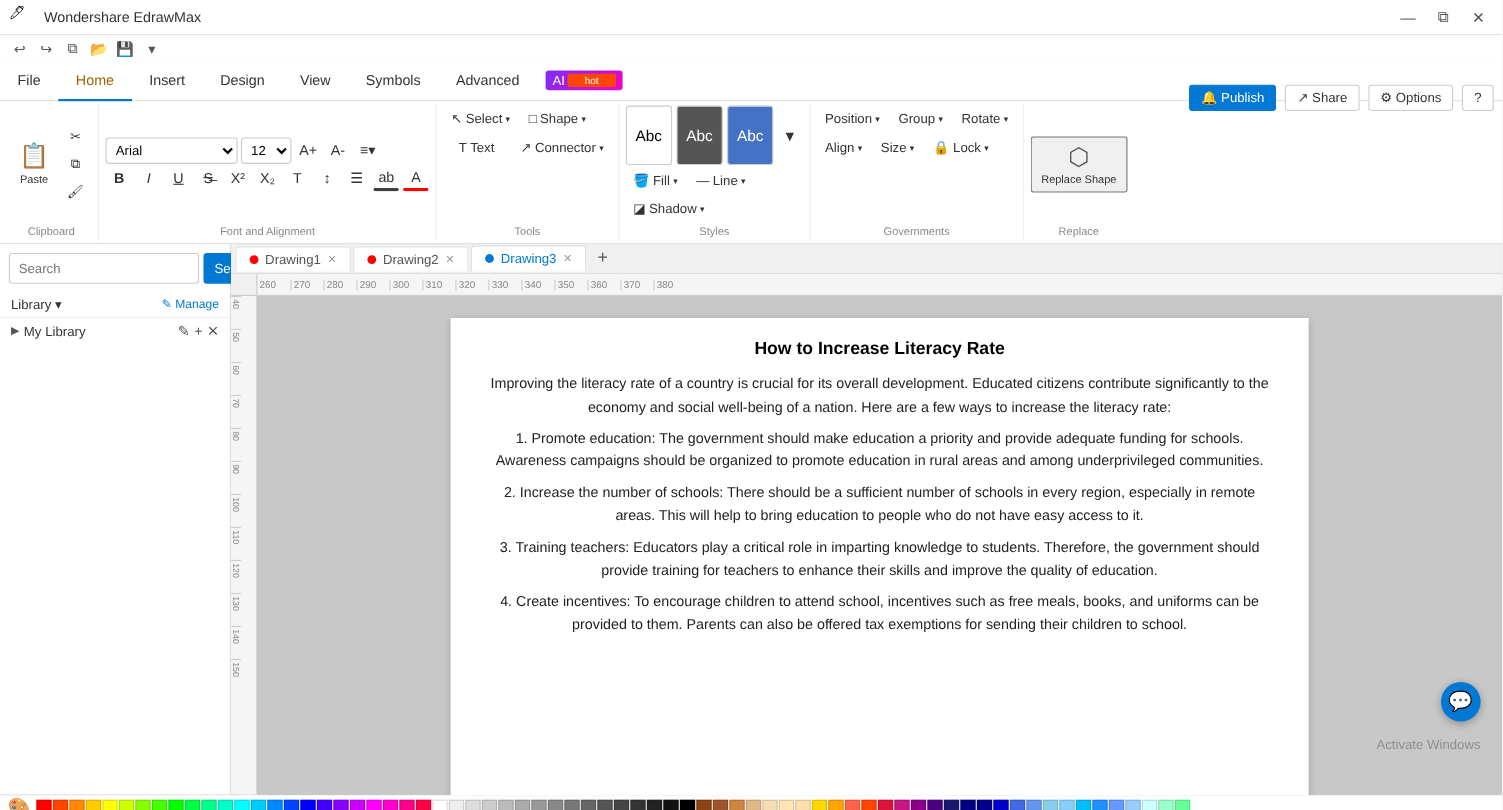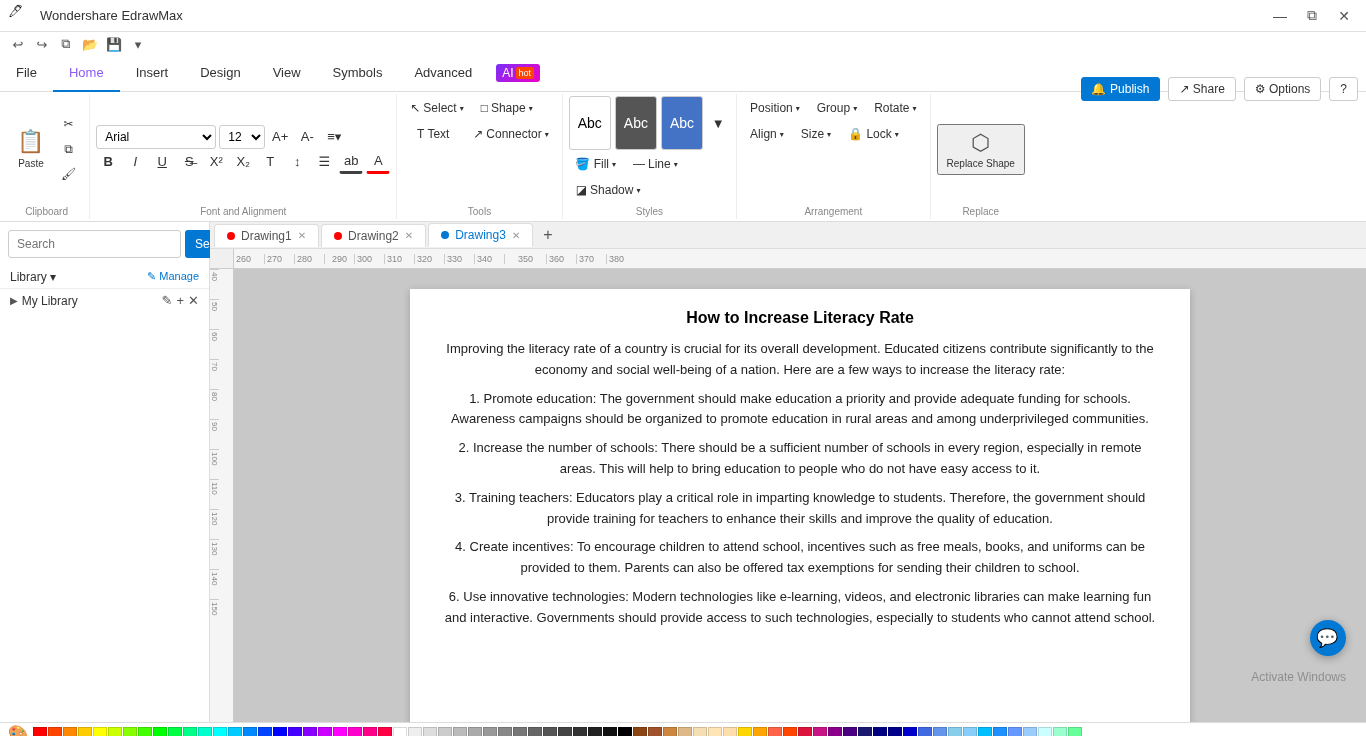--- a/index.html
+++ b/index.html
@@ -25,21 +25,21 @@
     
     .ribbon-tabs {
       display: flex; align-items: center; background: #fff; height: 36px;
       padding: 0 0; border-bottom: 1px solid #ddd;
     }
     .ribbon-tab {
       padding: 0 16px; height: 36px; border: none; background: transparent;
       cursor: pointer; font-size: 13px; color: #333; display: flex; align-items: center;
       border-bottom: 2px solid transparent;
     }
-    .ribbon-tab.active { color: #8b5cf6; border-bottom: 2px solid #0078d4; font-weight: 500; }
+    .ribbon-tab.active { color: #a16207; border-bottom: 2px solid #0078d4; font-weight: 500; }
     .ribbon-right { margin-left: auto; display: flex; gap: 8px; padding-right: 8px; }
     .ribbon-action-btn {
       display: flex; align-items: center; gap: 4px; padding: 4px 10px;
       border: 1px solid #ccc; border-radius: 3px; cursor: pointer; font-size: 12px;
       background: #fff; color: #333; margin-top: 30px;
     }
     .ribbon-action-btn.publish { background: #0078d4; color: #fff; border-color: #0078d4; }
     .toolbar-row { display: flex; align-items: center; gap: 3px; }
     .tb-btn {
       display: flex; align-items: center; justify-content: center; gap: 3px;
@@ -148,21 +148,21 @@
       position: fixed; bottom: 52px; right: 20px; color: rgba(0,0,0,0.3); font-size: 12px;
       pointer-events: none;
     }
 
     
     .ai-badge {
       display: inline-flex; align-items: center; gap: 2px; padding: 2px 6px;
       background: linear-gradient(135deg, #7b2ff7, #f000c8); color: #fff;
       border-radius: 3px; font-size: 12px; cursor: pointer;
     }
-    .ai-hot { background: #ff4500; font-size: 9px; padding: 1px 3px; border-radius: 2px; }
+    .ai-hot { background: #ff4500; font-size: 9px; padding: 1px 16px; border-radius: 2px; }
 
     
     .replace-shape-group {
       display: flex; flex-direction: column; align-items: center; padding: 4px 8px;
       cursor: pointer; gap: 2px;
     }
     .replace-shape-icon { font-size: 22px; color: #555; }
     .replace-shape-label { font-size: 10px; color: #333; }
 
     
@@ -345,21 +345,21 @@
         <button class="tb-btn">Position <span class="arrow">▾</span></button>
         <button class="tb-btn">Group <span class="arrow">▾</span></button>
         <button class="tb-btn">Rotate <span class="arrow">▾</span></button>
       </div>
       <div class="toolbar-row">
         <button class="tb-btn">Align <span class="arrow">▾</span></button>
         <button class="tb-btn">Size <span class="arrow">▾</span></button>
         <button class="tb-btn">🔒 Lock <span class="arrow">▾</span></button>
       </div>
     </div>
-    <div class="tb-section-label">Arrangement</div>
+    <div class="tb-section-label">Governments</div>
   </div>
 
   <div class="tb-section" style="border-right:none;">
     <div class="tb-section-body" style="align-items:center; justify-content:center;">
       <button class="replace-shape-group">
         <span class="replace-shape-icon">⬡</span>
         <span class="replace-shape-label">Replace Shape</span>
       </button>
     </div>
     <div class="tb-section-label">Replace</div>
@@ -411,27 +411,27 @@
     </div>
 
     <div class="canvas-area">
 
       <div class="ruler-corner"></div>
 
       <div class="ruler-h">
         <span style="font-size:9px;color:#888;padding:0 2px;min-width:30px;text-align:left;">260</span>
         <span style="font-size:9px;color:#888;padding:0 2px;min-width:30px;text-align:left;border-left:1px solid #ccc;">270</span>
         <span style="font-size:9px;color:#888;padding:0 2px;min-width:30px;text-align:left;border-left:1px solid #ccc;">280</span>
-        <span style="font-size:9px;color:#888;padding:0 2px;min-width:30px;text-align:center;border-left:1px solid #ccc;">290</span>
+        <span style="font-size:9px;color:#888;padding:0 2px;min-width:30px;text-align:left;border-left:1px solid #ccc;">290</span>
         <span style="font-size:9px;color:#888;padding:0 2px;min-width:30px;text-align:left;border-left:1px solid #ccc;">300</span>
         <span style="font-size:9px;color:#888;padding:0 2px;min-width:30px;text-align:left;border-left:1px solid #ccc;">310</span>
         <span style="font-size:9px;color:#888;padding:0 2px;min-width:30px;text-align:left;border-left:1px solid #ccc;">320</span>
         <span style="font-size:9px;color:#888;padding:0 2px;min-width:30px;text-align:left;border-left:1px solid #ccc;">330</span>
         <span style="font-size:9px;color:#888;padding:0 2px;min-width:30px;text-align:left;border-left:1px solid #ccc;">340</span>
-        <span style="font-size:9px;color:#888;padding:0 13px;min-width:30px;text-align:left;border-left:1px solid #ccc;">350</span>
+        <span style="font-size:9px;color:#888;padding:0 2px;min-width:30px;text-align:left;border-left:1px solid #ccc;">350</span>
         <span style="font-size:9px;color:#888;padding:0 2px;min-width:30px;text-align:left;border-left:1px solid #ccc;">360</span>
         <span style="font-size:9px;color:#888;padding:0 2px;min-width:30px;text-align:left;border-left:1px solid #ccc;">370</span>
         <span style="font-size:9px;color:#888;padding:0 2px;min-width:30px;text-align:left;border-left:1px solid #ccc;">380</span>
       </div>
 
       <div class="ruler-v">
         <span style="display:block;font-size:8px;color:#888;height:30px;border-top:1px solid #ccc;padding-top:2px;writing-mode:vertical-rl;overflow:hidden;">40</span>
         <span style="display:block;font-size:8px;color:#888;height:30px;border-top:1px solid #ccc;padding-top:2px;writing-mode:vertical-rl;overflow:hidden;">50</span>
         <span style="display:block;font-size:8px;color:#888;height:30px;border-top:1px solid #ccc;padding-top:2px;writing-mode:vertical-rl;overflow:hidden;">60</span>
         <span style="display:block;font-size:8px;color:#888;height:30px;border-top:1px solid #ccc;padding-top:2px;writing-mode:vertical-rl;overflow:hidden;">70</span>
@@ -447,21 +447,20 @@
 
       <div style="position:absolute; top:20px; left:24px; right:0; bottom:0; overflow:auto; background:#c8c8c8;">
         <div class="page-canvas">
           <div class="page-title">How to Increase Literacy Rate</div>
           <div class="page-content" id="canvas-content">
               <p>Improving the literacy rate of a country is crucial for its overall development. Educated citizens contribute significantly to the economy and social well-being of a nation. Here are a few ways to increase the literacy rate:</p>
               <p>1. Promote education: The government should make education a priority and provide adequate funding for schools. Awareness campaigns should be organized to promote education in rural areas and among underprivileged communities.</p>
               <p>2. Increase the number of schools: There should be a sufficient number of schools in every region, especially in remote areas. This will help to bring education to people who do not have easy access to it.</p>
               <p>3. Training teachers: Educators play a critical role in imparting knowledge to students. Therefore, the government should provide training for teachers to enhance their skills and improve the quality of education.</p>
               <p>4. Create incentives: To encourage children to attend school, incentives such as free meals, books, and uniforms can be provided to them. Parents can also be offered tax exemptions for sending their children to school.</p>
-              <p>6. Use innovative technologies: Modern technologies like e-learning, videos, and electronic libraries can make learning fun and interactive. Governments should provide access to such technologies, especially to students who cannot attend school.</p>
             </div>
         </div>
       </div>
     </div>
   </div>
 </div>
 
 <div class="color-palette" id="color-palette-row">
   <span style="font-size:16px; margin-right:4px; cursor:pointer;">🎨</span>
 <div class="color-swatch" title="#ff0000" style="background: rgb(255, 0, 0);"></div>

